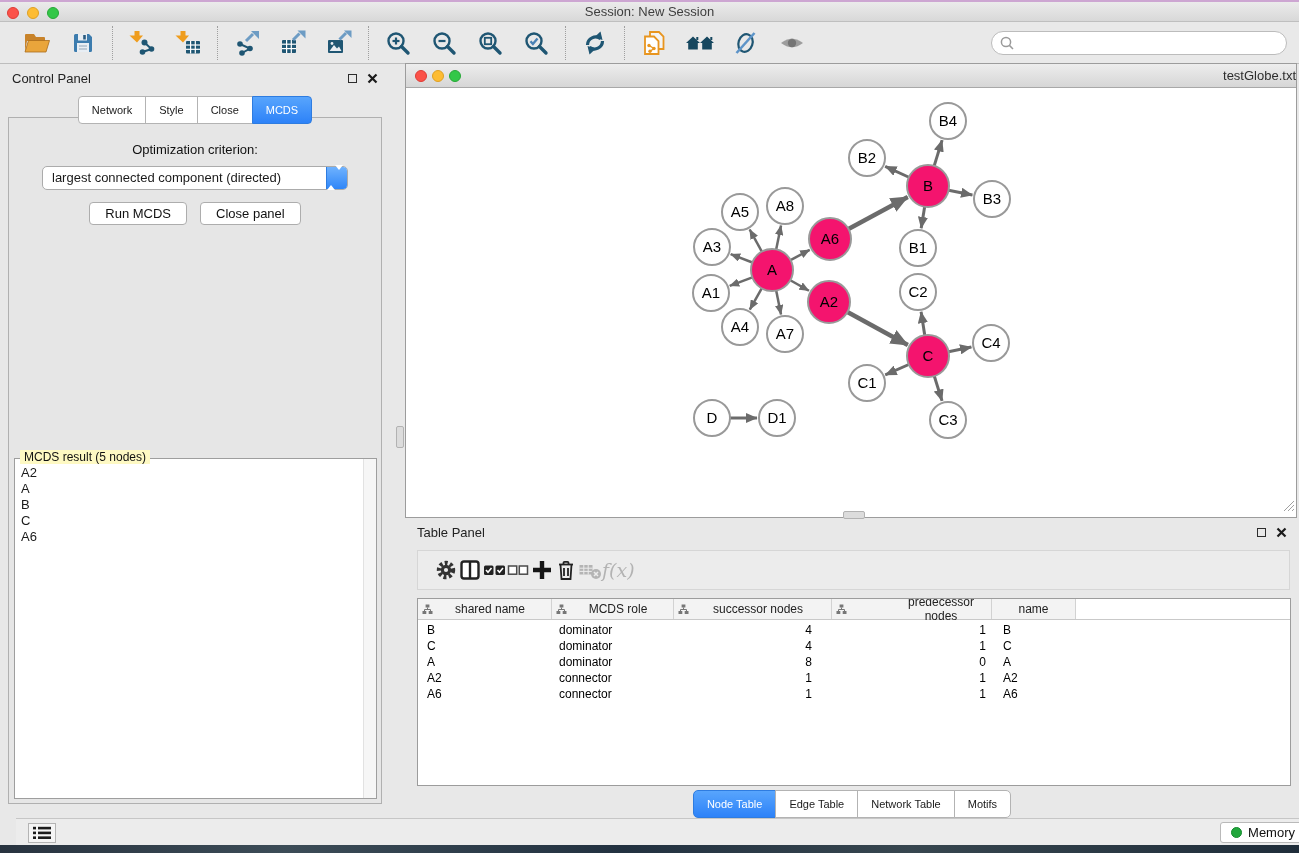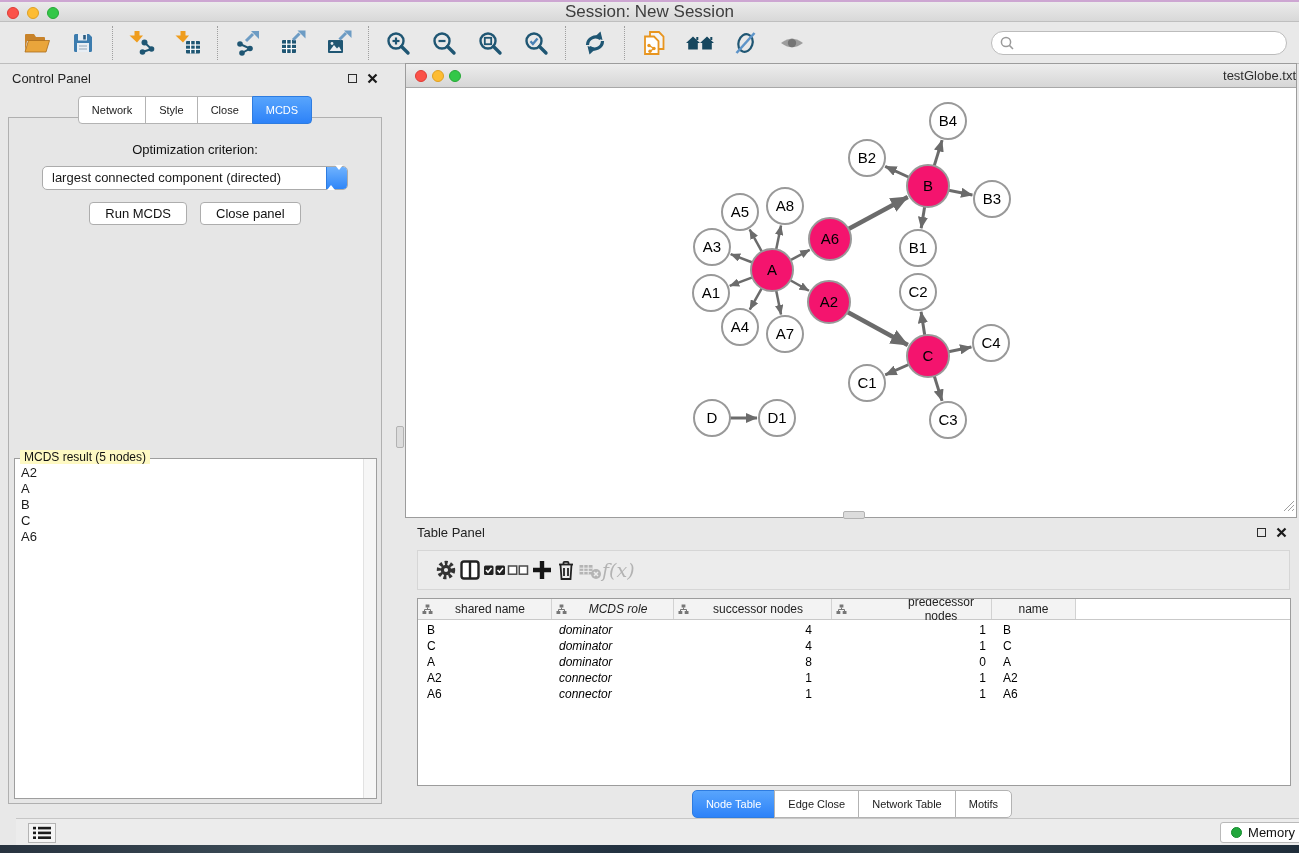--- a/index.html
+++ b/index.html
@@ -7,21 +7,21 @@
   body { font-family:"Liberation Sans", sans-serif; background:#e8e8e8; position:relative; color:#1a1a1a; }
 
   
   .titlebar { position:absolute; left:0; top:0; width:1299px; height:22px;
     background:linear-gradient(#ebebeb,#d8d8d8); border-top:2px solid #cda6d2; border-bottom:1px solid #bfbfbf; }
   .titlebar .tl-group { position:absolute; left:7px; top:5px; display:flex; gap:8px; }
   .tl { width:12px; height:12px; border-radius:50%; }
   .tl-red { background:#fb5249; border:1px solid #de3c36; }
   .tl-yellow { background:#fdbc33; border:1px solid #dfa023; }
   .tl-green { background:#33c748; border:1px solid #27a837; }
-  .titlebar .app-title { display:block; text-align:center; font-size:17px; line-height:20px; color:#3e3e3e; }
+  .titlebar .app-title { display:block; text-align:center; font-size:13px; line-height:20px; color:#3e3e3e; }
 
   
   .toolbar { position:absolute; left:0; top:22px; width:1299px; height:42px; background:#e9e9e9;
     border-bottom:1px solid #bdbdbd; display:flex; align-items:center; padding:0 8px; }
   .tgroup { display:flex; align-items:center; gap:10px; padding:0 11px; }
   .tsep { width:0; height:34px; border-left:1px dotted #9f9f9f; }
   .tbtn { width:36px; height:32px; display:flex; align-items:center; justify-content:center; }
   .search-field { margin-left:auto; margin-right:4px; width:296px; height:24px; background:#fff;
     border:1px solid #bcbcbc; border-radius:12px; display:flex; align-items:center; padding:0 7px; }
   .search-field input { border:none; outline:none; flex:1; font-size:13px; background:transparent; font-family:"Liberation Sans",sans-serif; }
@@ -70,21 +70,21 @@
   .table-panel { position:absolute; left:405px; top:518px; width:894px; height:300px; }
   .tp-toolbar { position:absolute; left:12px; right:9px; top:32px; height:40px; background:#ececec;
     border:1px solid #d6d6d6; display:flex; align-items:center; padding-left:16px; }
   .tp-ico { display:flex; align-items:center; justify-content:center; min-width:24px; height:26px; }
   .fx { font-family:"DejaVu Serif", serif; font-style:italic; font-size:19px; color:#b3b3b3; }
   .tp-table { position:absolute; left:12px; right:8px; top:80px; bottom:32px; background:#fff; border:1px solid #9c9c9c; overflow:hidden; }
   .thead { display:flex; height:21px; border-bottom:1px solid #c9c9c9; background:#fff; }
   .th { background:#f3f3f3; border-right:1px solid #d2d2d2; display:flex; align-items:center; font-size:12px; color:#222; padding-left:4px; }
   .th span { flex:1; text-align:center; padding-right:4px; }
   .tree-ico { flex:0 0 auto; }
-  .c0 { width:134px; } .c1 { width:122px;font-style:italic; } .c2 { width:158px; } .c3 { width:160px;gap:48px; } .c4 { width:84px; }
+  .c0 { width:134px; } .c1 { width:122px; } .c2 { width:158px; } .c3 { width:160px;gap:48px; } .c4 { width:84px; }
   .tbody { padding-top:2px; }
   .tr { display:flex; height:16px; align-items:center; font-size:12px; color:#000; }
   .td { overflow:hidden; white-space:nowrap; }
   .td.c0 { padding-left:9px; } .td.c1 { padding-left:7px; }
   .td.c2 { text-align:right; padding-right:20px; } .td.c3 { text-align:right; padding-right:6px; }
   .td.c4 { padding-left:11px; }
   .tp-tabs { position:absolute; left:0; right:0; top:272px; display:flex; justify-content:center; }
   .tp-tabs .seg-tab:first-child { border-radius:5px 0 0 5px; }
   .tp-tabs .seg-tab:last-child { border-radius:0 5px 5px 0; }
 
@@ -654,21 +654,21 @@
           <div class="td c0">A6</div>
           <div class="td c1">connector</div>
           <div class="td c2">1</div>
           <div class="td c3">1</div>
           <div class="td c4">A6</div>
         </div>
       </div>
   </div>
   <div class="tp-tabs seg-tabs">
       <div class="seg-tab active">Node Table</div>
-      <div class="seg-tab">Edge Close</div>
+      <div class="seg-tab">Edge Table</div>
       <div class="seg-tab">Network Table</div>
       <div class="seg-tab">Motifs</div>
     </div>
 </div>
 
 <div class="status-bar">
   <span class="list-btn">
     <span class="hdr-ico">
         <svg width="18" height="14" viewBox="0 0 18 14">
       <g fill="#1c1c1c">

